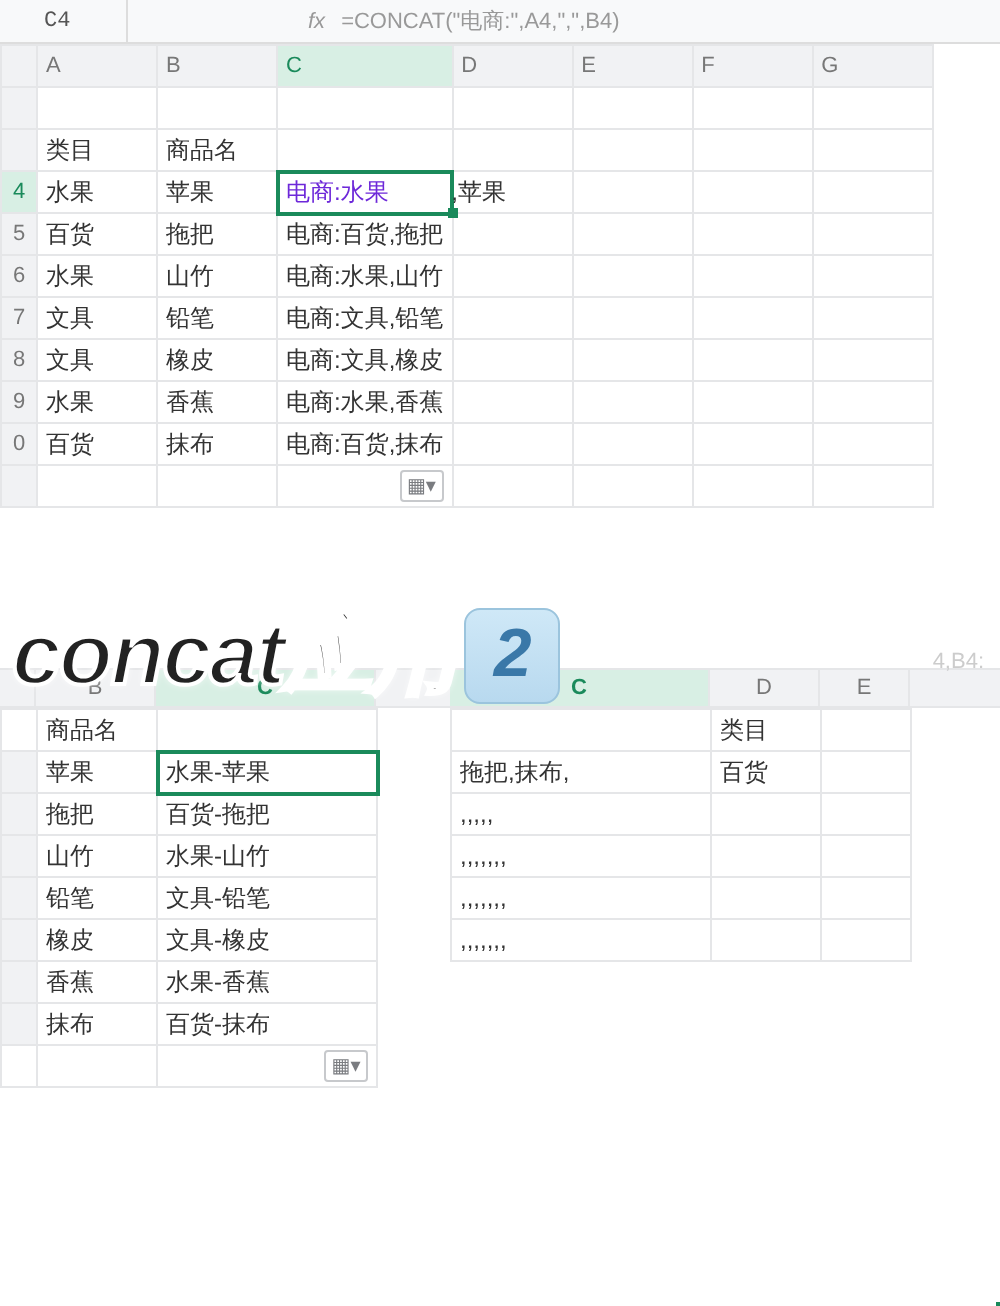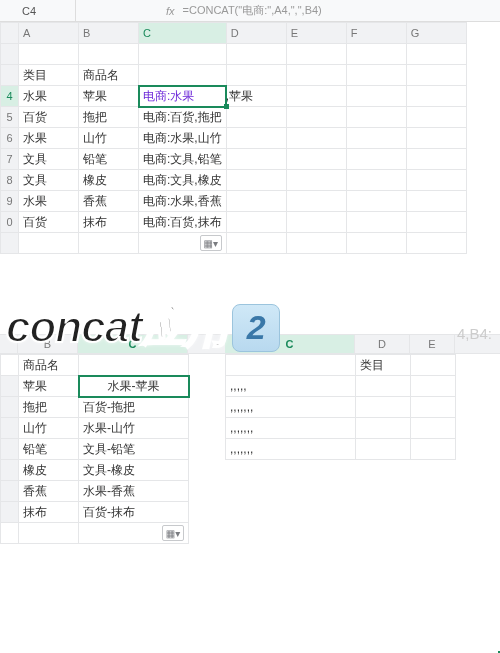--- a/index.html
+++ b/index.html
@@ -17,26 +17,27 @@
   .topbar {
     display: flex;
     align-items: center;
     height: 22px;
     border-bottom: 1px solid #ddd;
     background: #f8f9fa;
     font-size: 11px;
     color: #555;
   }
   .namebox {
-    width: 76px;
+    width: 64px;
     padding-left: 22px;
     border-right: 1px solid #ddd;
     height: 100%;
     display: flex;
     align-items: center;
+    font-family: Liberation Mono, monospace;
   }
   .fxarea { display:flex; align-items:center; height:100%; padding-left: 90px; color:#999;}
   .fxlabel { font-style: italic; margin-right: 8px; }
   .formula { color:#999; }
   .colhdr, .rowhdr {
     background: #f1f2f4;
     color: #777;
     text-align: center;
     font-size: 11px;
   }
@@ -53,21 +54,20 @@
   .grid th.colhdr { height: 18px; font-weight: normal;}
   .grid td.rowhdr { width: 18px; text-align:center; font-weight: normal;}
   .grid th.rowcorner { width:18px; background:#f1f2f4;}
   .colA,.colB,.colC,.colD,.colE,.colF,.colG { width: 60px; }
   .colhdr.active { background:#d8efe4; color:#1a8a5b; font-weight:600;}
   .rowhdr.active { background:#d8efe4; color:#1a8a5b; font-weight:600;}
   .activecell {
     outline: 2px solid #1a8a5b;
     outline-offset: -1px;
     z-index: 2;
-    text-align: center;
   }
   .activecell::after{
     content:"";
     position:absolute;
     right:-3px; bottom:-3px;
     width:5px; height:5px;
     background:#1a8a5b;
   }
   .hl-fruit { color:#6d28d9; }
 
@@ -135,21 +135,21 @@
     border-radius:2px;
     background:#fff;
     align-items:center;
     justify-content:center;
     font-size:10px;
     color:#7a7c80;
   }
   .ghosttext{
     position:absolute;
     right:8px; top:325px;
-    font-size:15px;
+    font-size:11px;
     color:#ccc;
     z-index:40;
   }
 </style>
 </head>
 <body>
 
 <div class="topbar">
   <div class="namebox">C4</div>
   <div class="fxarea">
@@ -355,20 +355,25 @@
     <table class="minitable" style="border-collapse:collapse;">
       <tbody>
           <tr>
             <td style="width:130px;"></td>
             <td style="width:55px;">类目</td>
             <td style="width:45px;"></td>
           </tr>
       </tbody>
         <tbody id="rightrows">
           <tr>
+            <td class="">拖把,抹布,</td>
+   <td>百货</td>
+   <td></td>
+          </tr>
+          <tr>
             <td class="">,,,,,</td>
    <td></td>
    <td></td>
           </tr>
           <tr>
             <td class="">,,,,,,,</td>
    <td></td>
    <td></td>
           </tr>
           <tr>

